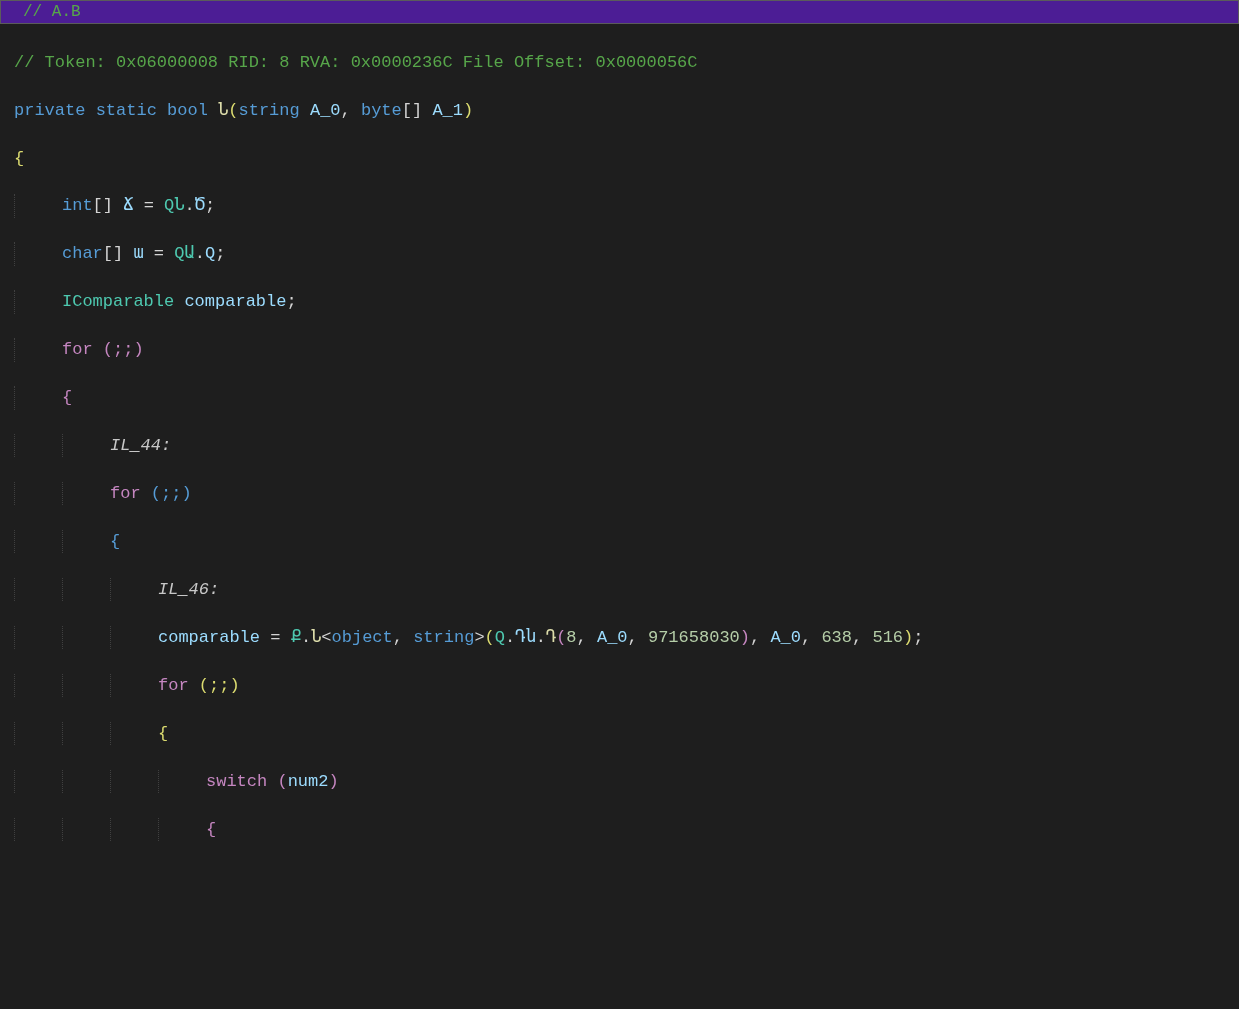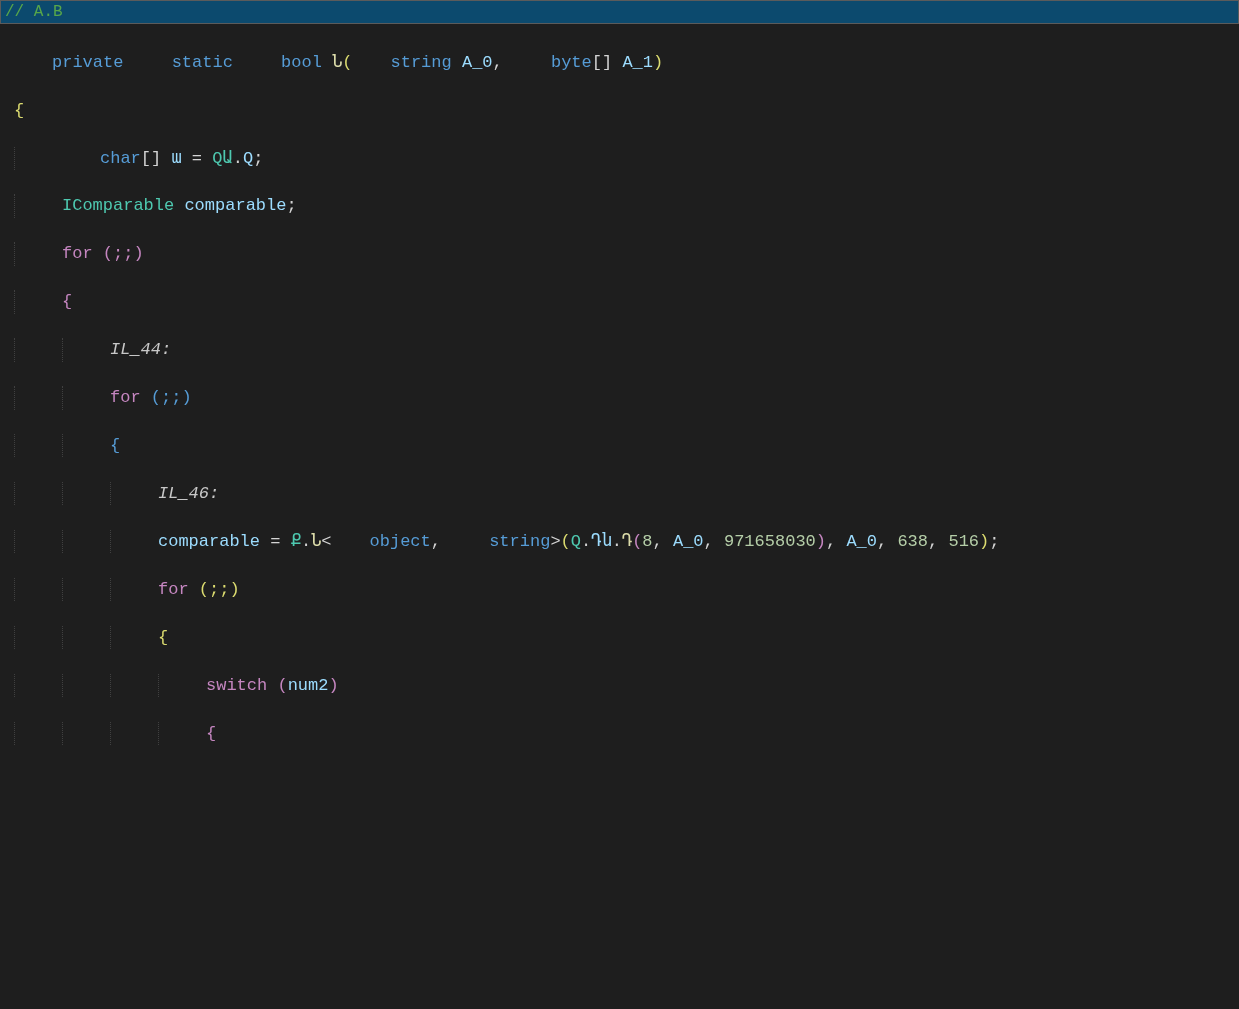--- a/index.html
+++ b/index.html
@@ -9,66 +9,68 @@
     color: #d4d4d4;
     font-family: Consolas, 'Courier New', monospace;
     font-size: 17px;
     line-height: 1.45;
     width: 1239px;
     height: 1009px;
     overflow: hidden;
   }
   .breadcrumb-bar {
     border: 1px solid #5b5b5b;
-    padding: 0 4px;
+    padding: 0 22px;
     font-size: 16px;
     color: #57A64A;
     height: 22px;
     line-height: 22px;
-    background: #0c4a6e;
+    background: #4c1d95;
   }
   .editor {
     padding: 2px 4px 10px 14px;
     position: relative;
     white-space: pre;
   }
   .line { position: relative; height: 23.3px; }
   .guide-col {
     display: inline-block;
     width: 0;
     height: 23.3px;
     vertical-align: top;
     border-left: 1px dotted #404040;
     margin-right: 9px;
   }
   .indent { display: inline-block; width: 38px; }
   .comment   { color: #57A64A; }
-  .keyword   { color: #569CD6; margin-left: 38px; }
+  .keyword   { color: #569CD6; }
   .controlkw { color: #C586C0; }
   .label     { color: #C8C8C8; font-style: italic; }
   .type      { color: #4EC9B0; }
   .method    { color: #DCDCAA; }
   .number    { color: #B5CEA8; }
   .var       { color: #9CDCFE; }
   .param     { color: #9CDCFE; text-align: center; }
   .punct     { color: #D4D4D4; }
   .bracket0  { color: #DCDC70; }
   .bracket1  { color: #C586C0; }
   .bracket2  { color: #569CD6; }
   .bracket3  { color: #DCDC70; }
   .bracket4  { color: #C586C0; }
 </style>
 </head>
 <body>
 
 <div class="breadcrumb-bar"><span>// A.B</span></div>
 
 <div class="editor">
+<div class="line"><span class="comment">// Token: 0x06000008 RID: 8 RVA: 0x0000236C File Offset: 0x0000056C</span></div>
 <div class="line"><span class="keyword">private</span> <span class="keyword">static</span> <span class="keyword">bool</span> <span class="method">Ն</span><span class="bracket0">(</span><span class="keyword">string</span> <span class="param">A_0</span><span class="punct">, </span><span class="keyword">byte</span><span class="punct">[] </span><span class="param">A_1</span><span class="bracket0">)</span></div>
 <div class="line"><span class="bracket0">{</span></div>
+<div class="line"><span class="guide-col"></span><span class="indent"></span><span class="keyword">int</span><span class="punct">[] </span><span class="var">Ճ</span><span class="punct"> = </span><span class="type">QՆ</span><span class="punct">.</span><span class="var">Ծ</span><span class="punct">;</span></div>
 <div class="line"><span class="guide-col"></span><span class="indent"></span><span class="keyword">char</span><span class="punct">[] </span><span class="var">ա</span><span class="punct"> = </span><span class="type">QԱ</span><span class="punct">.</span><span class="var">Q</span><span class="punct">;</span></div>
 <div class="line"><span class="guide-col"></span><span class="indent"></span><span class="type">IComparable</span><span class="var"> comparable</span><span class="punct">;</span></div>
 <div class="line"><span class="guide-col"></span><span class="indent"></span><span class="controlkw">for</span><span class="bracket1"> (;;)</span></div>
 <div class="line"><span class="guide-col"></span><span class="indent"></span><span class="bracket1">{</span></div>
 <div class="line"><span class="guide-col"></span><span class="indent"></span><span class="guide-col"></span><span class="indent"></span><span class="label">IL_44:</span></div>
 <div class="line"><span class="guide-col"></span><span class="indent"></span><span class="guide-col"></span><span class="indent"></span><span class="controlkw">for</span><span class="bracket2"> (;;)</span></div>
 <div class="line"><span class="guide-col"></span><span class="indent"></span><span class="guide-col"></span><span class="indent"></span><span class="bracket2">{</span></div>
 <div class="line"><span class="guide-col"></span><span class="indent"></span><span class="guide-col"></span><span class="indent"></span><span class="guide-col"></span><span class="indent"></span><span class="label">IL_46:</span></div>
 <div class="line"><span class="guide-col"></span><span class="indent"></span><span class="guide-col"></span><span class="indent"></span><span class="guide-col"></span><span class="indent"></span><span class="var">comparable</span><span class="punct"> = </span><span class="type">Ք</span><span class="punct">.</span><span class="method">Ն</span><span class="punct">&lt;</span><span class="keyword">object</span><span class="punct">, </span><span class="keyword">string</span><span class="punct">&gt;</span><span class="bracket3">(</span><span class="type">Q</span><span class="punct">.</span><span class="var">Դն</span><span class="punct">.</span><span class="method">Դ</span><span class="bracket4">(</span><span class="number">8</span><span class="punct">, </span><span class="param">A_0</span><span class="punct">, </span><span class="number">971658030</span><span class="bracket4">)</span><span class="punct">, </span><span class="param">A_0</span><span class="punct">, </span><span class="number">638</span><span class="punct">, </span><span class="number">516</span><span class="bracket3">)</span><span class="punct">;</span></div>
 <div class="line"><span class="guide-col"></span><span class="indent"></span><span class="guide-col"></span><span class="indent"></span><span class="guide-col"></span><span class="indent"></span><span class="controlkw">for</span><span class="bracket3"> (;;)</span></div>

